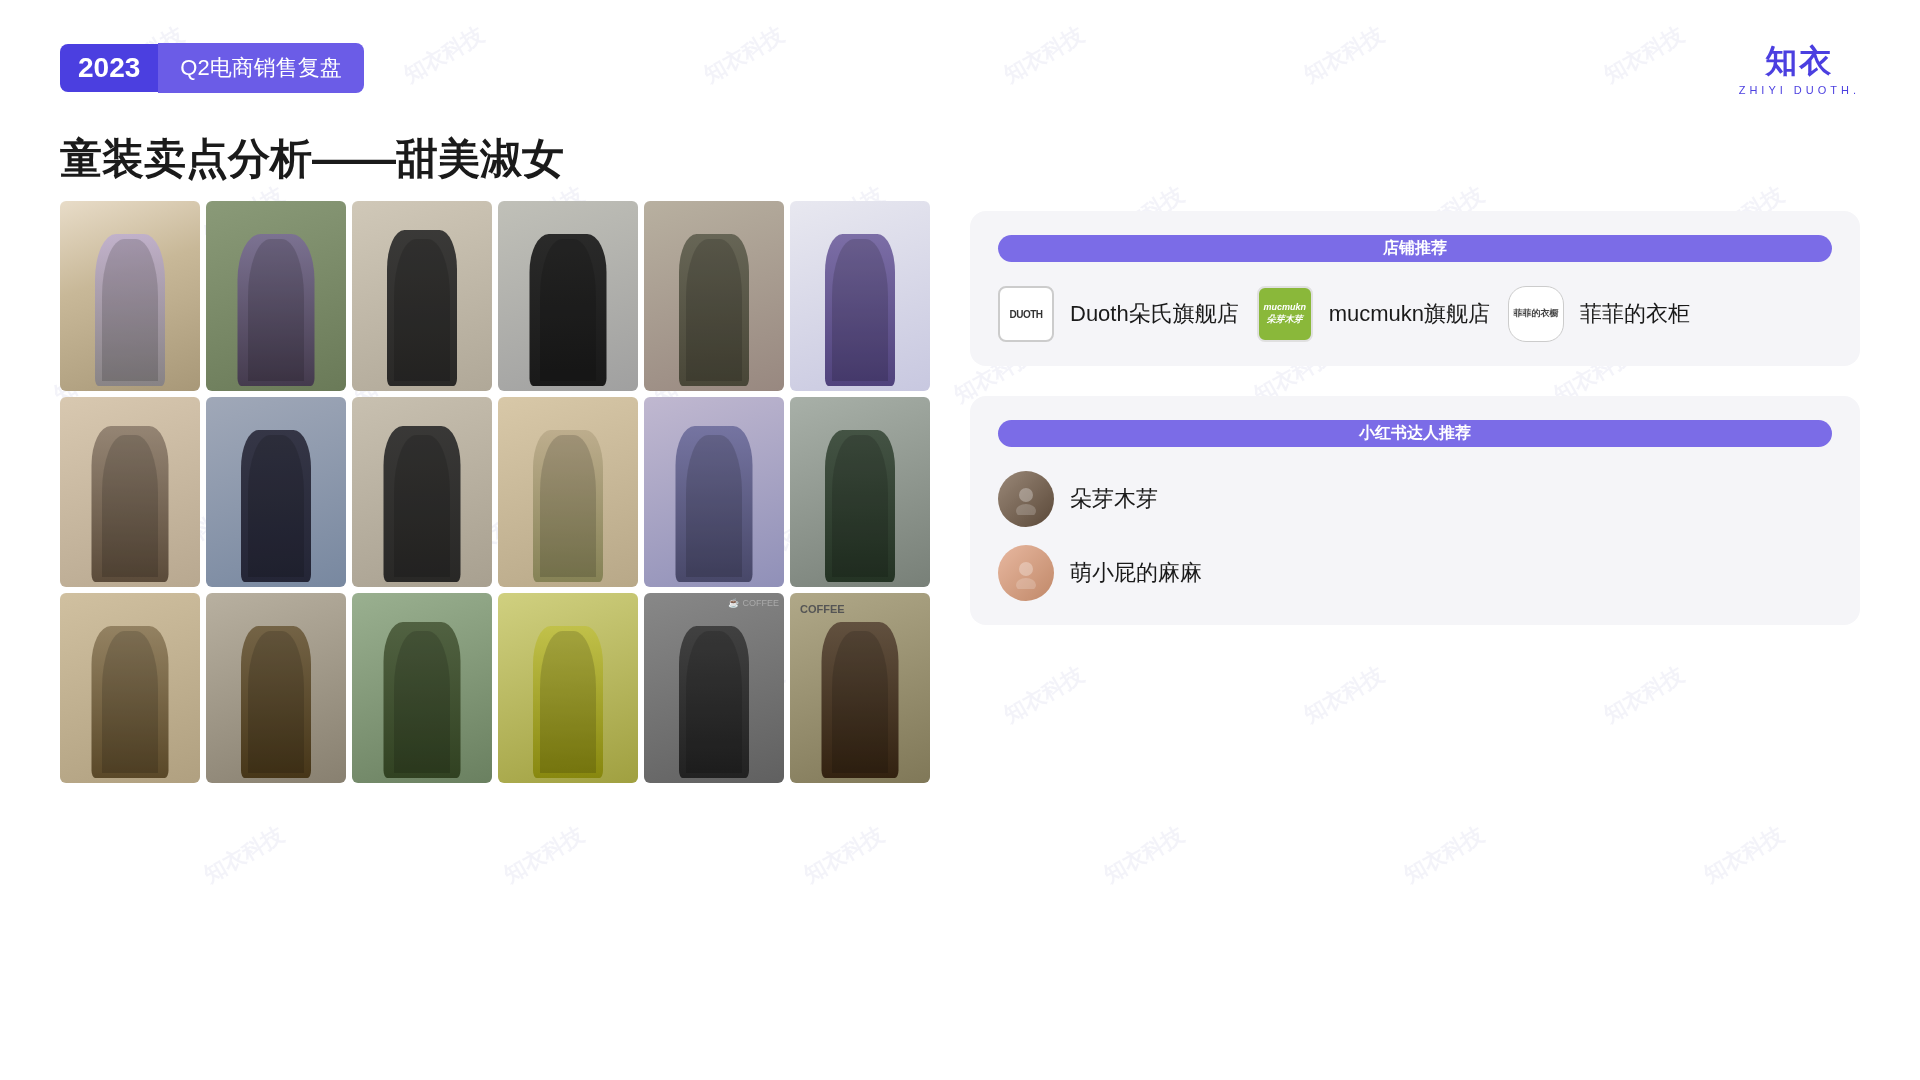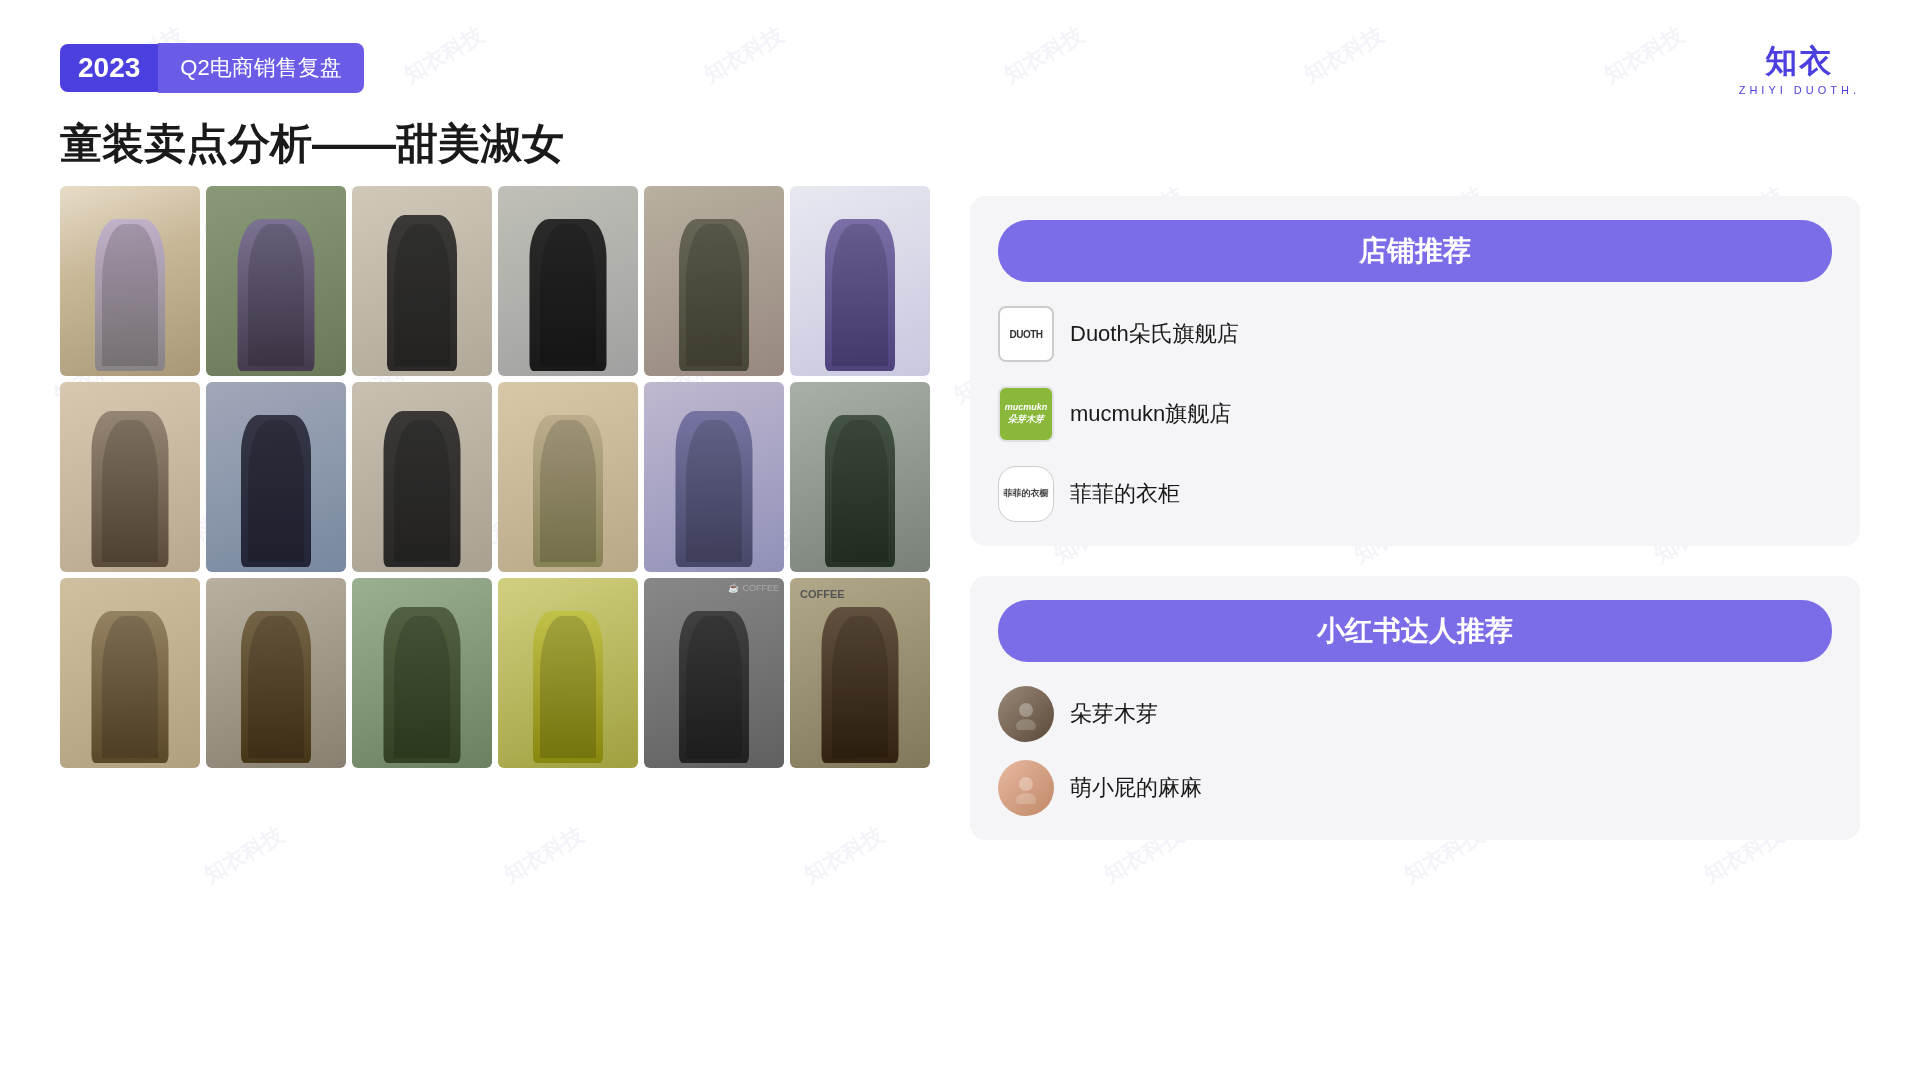--- a/index.html
+++ b/index.html
@@ -26,21 +26,21 @@
       width: 1920px;
       height: 1080px;
       padding: 40px 60px;
     }
 
     
     .header {
       display: flex;
       align-items: center;
       justify-content: space-between;
-      margin-bottom: 20px;
+      margin-bottom: 35px;
     }
     .header-left {
       display: flex;
       align-items: center;
       gap: 0;
     }
     .year-badge {
       background: #4B3FE0;
       color: white;
       font-size: 28px;
@@ -150,33 +150,33 @@
     .section-card {
       background: #f5f5f8;
       border-radius: 16px;
       padding: 24px 28px;
     }
 
     .section-header {
       display: inline-block;
       background: #7B6CE7;
       color: white;
-      font-size: 28px;
-      font-weight: bold;
-      padding: 12px 50px;
+      font-size: 16px;
+      font-weight: bold;
+      padding: 3px 50px;
       border-radius: 30px;
       margin-bottom: 24px;
       text-align: center;
       width: 100%;
     }
 
     .store-list {
       display: flex;
-      flex-direction: column;
-      gap: 24px;
+      flex-direction: row;
+      gap: 18px;
     }
 
     .store-item {
       display: flex;
       align-items: center;
       gap: 16px;
     }
 
     .store-logo {
       width: 56px;

